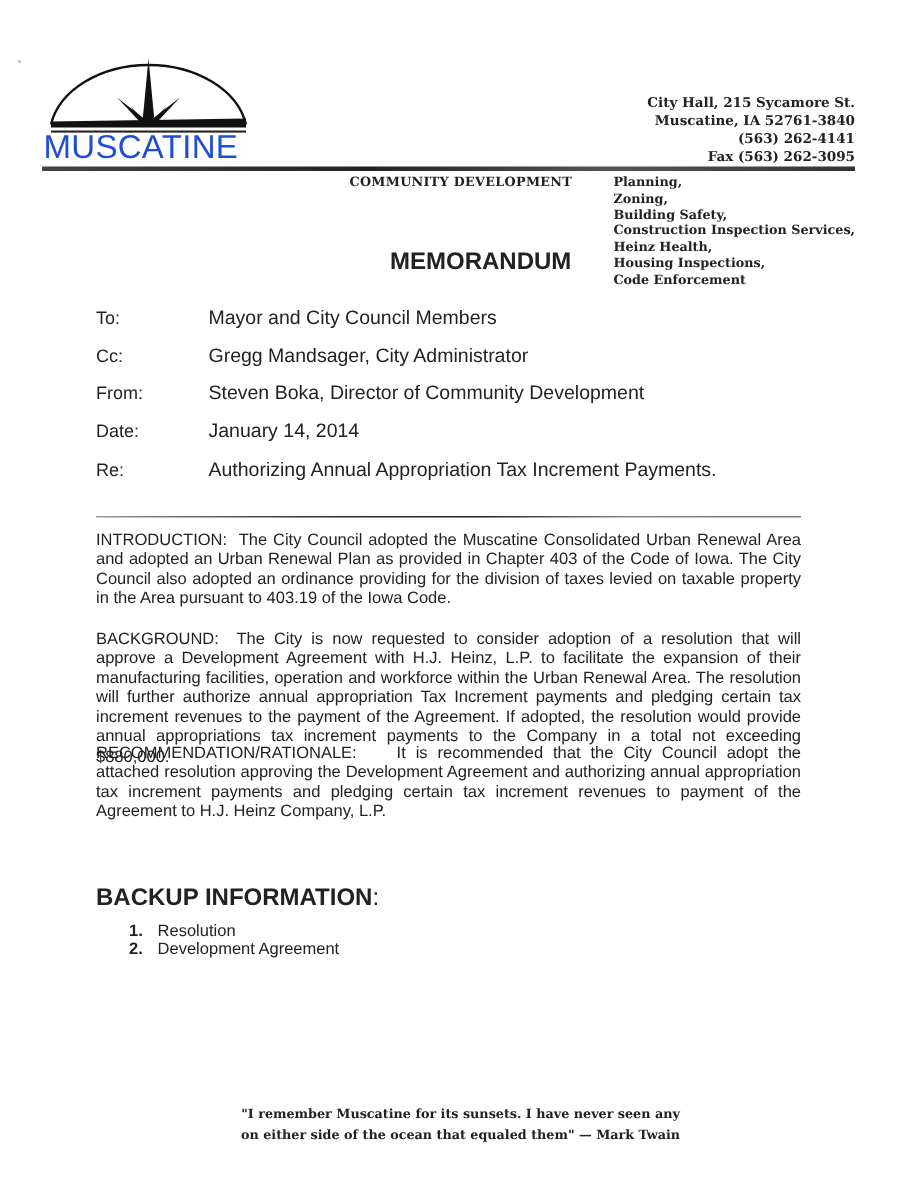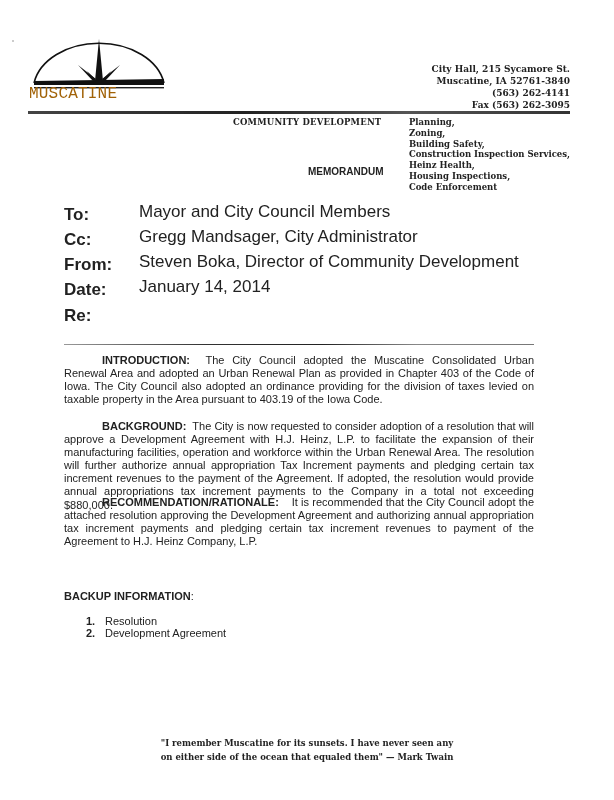--- a/index.html
+++ b/index.html
@@ -7,22 +7,22 @@
     width: 614px; height: 800px; background: #ffffff; position: relative;
     overflow: hidden; color: #1a1a1a;
     font-family: "Liberation Sans", sans-serif;
   }
   .abs { position: absolute; }
   .serif { font-family: "DejaVu Serif", "Liberation Serif", serif; }
 
   
   #logo { left: 30px; top: 35px; width: 170px; height: 70px; }
   #logo-word {
-    left: 29px; top: 85px; font-family: Liberation Mono, monospace;
-    font-size: 16px; letter-spacing: 0.2px; color: #a16207;
+    left: 29px; top: 85px; font-family: Liberation Sans, sans-serif;
+    font-size: 22px; letter-spacing: 0.2px; color: #1d4ed8;
   }
 
   
   #address {
     right: 44px; top: 63px; text-align: right; font-size: 9px; line-height: 12px;
     font-weight: bold; color: #222;
   }
 
   
   #header-rule {
@@ -34,39 +34,39 @@
     left: 233px; top: 117px; font-size: 8.5px; font-weight: bold; color: #222;
     letter-spacing: 0.2px;
   }
 
   #services {
     right: 44px; top: 117px; text-align: left; font-size: 8.5px; line-height: 10.8px;
     font-weight: bold; color: #222;
   }
 
   #memo-title {
-    left: 260px; top: 166px; font-size: 10px; font-weight: bold; color: #222; margin-left: 48px;
+    left: 260px; top: 166px; font-size: 16px; font-weight: bold; color: #222;
   }
 
   
-  .field-label { left: 64px; font-size: 17px; font-weight: bold; color: #222; }
-  .field-value { left: 139px; font-size: 17px; color: #222; line-height: 13px; }
+  .field-label { left: 64px; font-size: 12px; font-weight: normal; color: #222; }
+  .field-value { left: 139px; font-size: 13px; color: #222; line-height: 13px; }
 
   #body-rule {
     left: 64px; top: 344px; width: 470px; height: 1px;
     background: linear-gradient(90deg, #999 0%, #333 30%, #222 55%, #888 75%, #777 100%);
   }
 
   .para {
     left: 64px; width: 470px; font-size: 11px; line-height: 13.1px; color: #222;
     text-align: justify;
   }
-  .para b { font-weight: bold; margin-left: 38px; }
+  .para b { font-weight: normal; }
 
-  #backup-heading { left: 64px; top: 590px; font-size: 11px; font-weight: bold; color: #222; }
+  #backup-heading { left: 64px; top: 590px; font-size: 16px; font-weight: bold; color: #222; }
 
   .list-item { left: 86px; font-size: 11px; color: #222; }
   .list-item .num { font-weight: bold; display: inline-block; width: 16px; }
 
   #quote {
     left: 0; width: 614px; top: 737px; text-align: center; font-size: 8.5px;
     line-height: 13.5px; font-weight: bold; color: #222;
   }
 
   #scan-speck { left: 12px; top: 40px; width: 2px; height: 2px; background: #bbb; border-radius: 1px; }
@@ -118,20 +118,21 @@
 <div class="abs field-value" style="top:230px">Gregg Mandsager, City Administrator</div>
 
 <div class="abs field-label" style="top:255px">From:</div>
 <div class="abs field-value" style="top:255px">Steven Boka, Director of Community Development</div>
 
 <div class="abs field-label" style="top:280px">Date:</div>
 <div class="abs field-value" style="top:280px">January 14, 2014</div>
 
 <div class="abs field-label" style="top:306px">Re:</div>
 <div class="abs field-value" style="top:306px">
+  <div>Authorizing Annual Appropriation Tax Increment Payments.</div>
 </div>
 
 <div class="abs" id="body-rule"></div>
 
 <div class="abs para" style="top:354px">
   <b>INTRODUCTION:</b>&nbsp;
   <span>The City Council adopted the Muscatine Consolidated Urban Renewal Area and adopted an Urban Renewal Plan as provided in Chapter 403 of the Code of Iowa.  The City Council also adopted an ordinance providing for the division of taxes levied on taxable property in the Area pursuant to 403.19 of the Iowa Code.</span>
 </div>
 
 <div class="abs para" style="top:420px">

